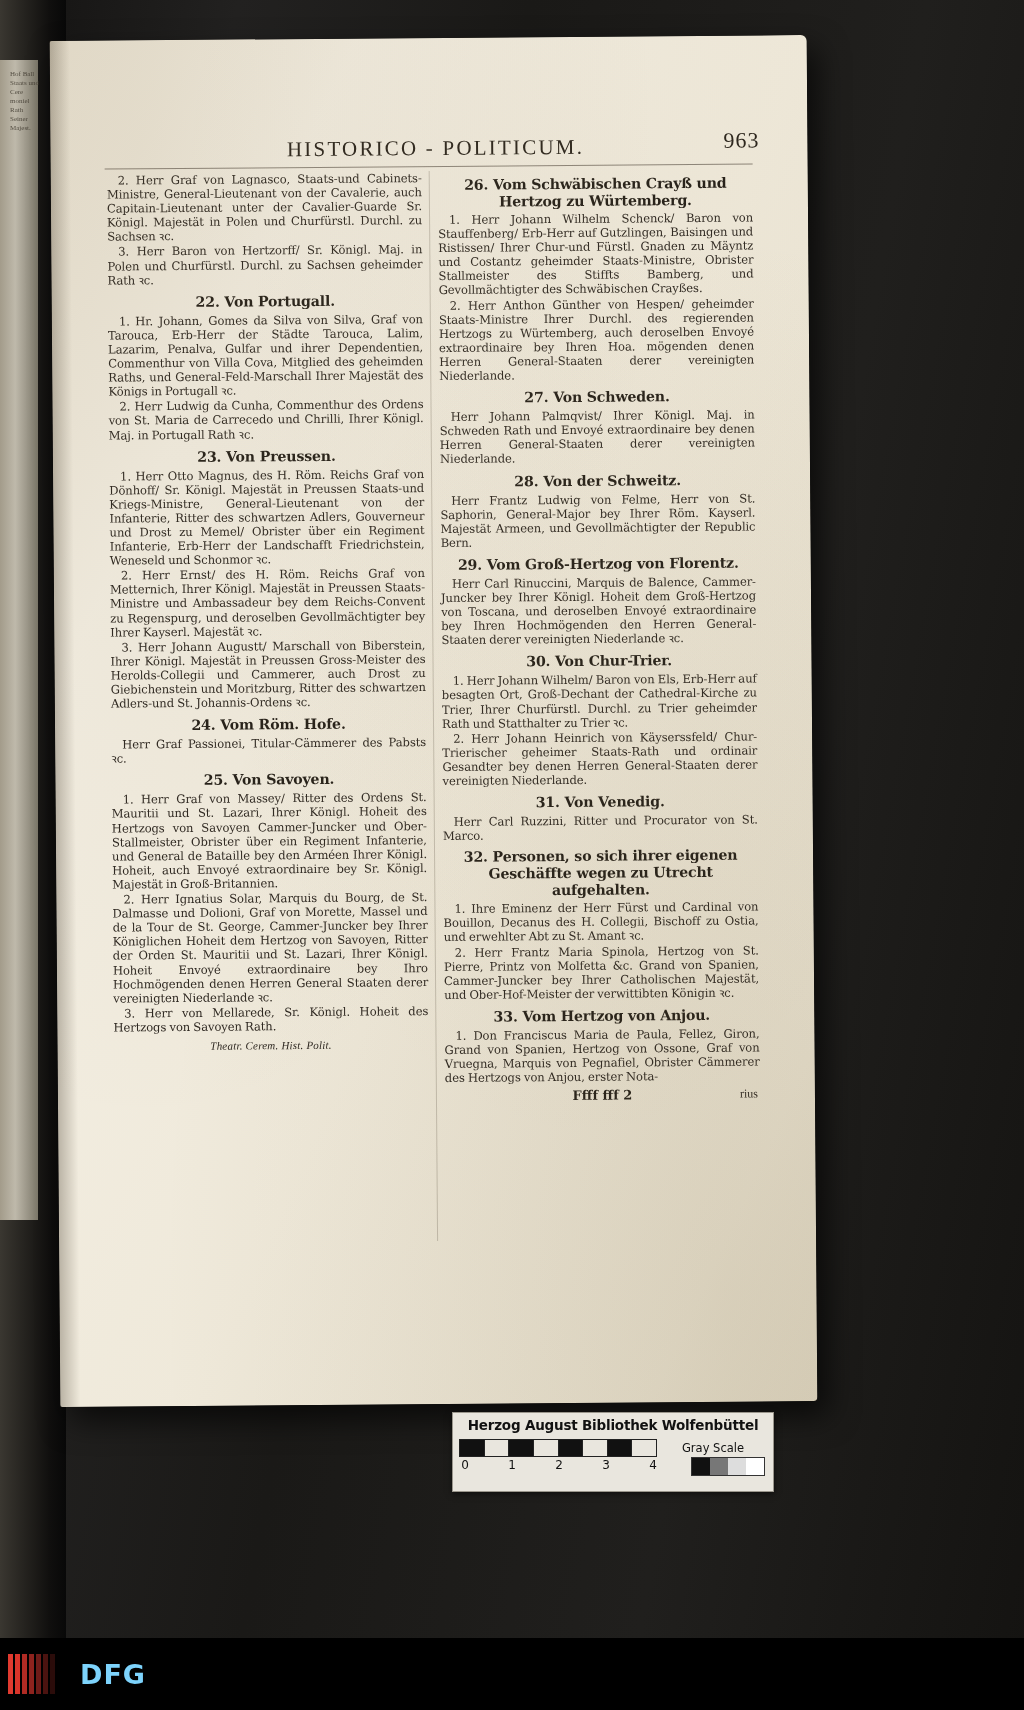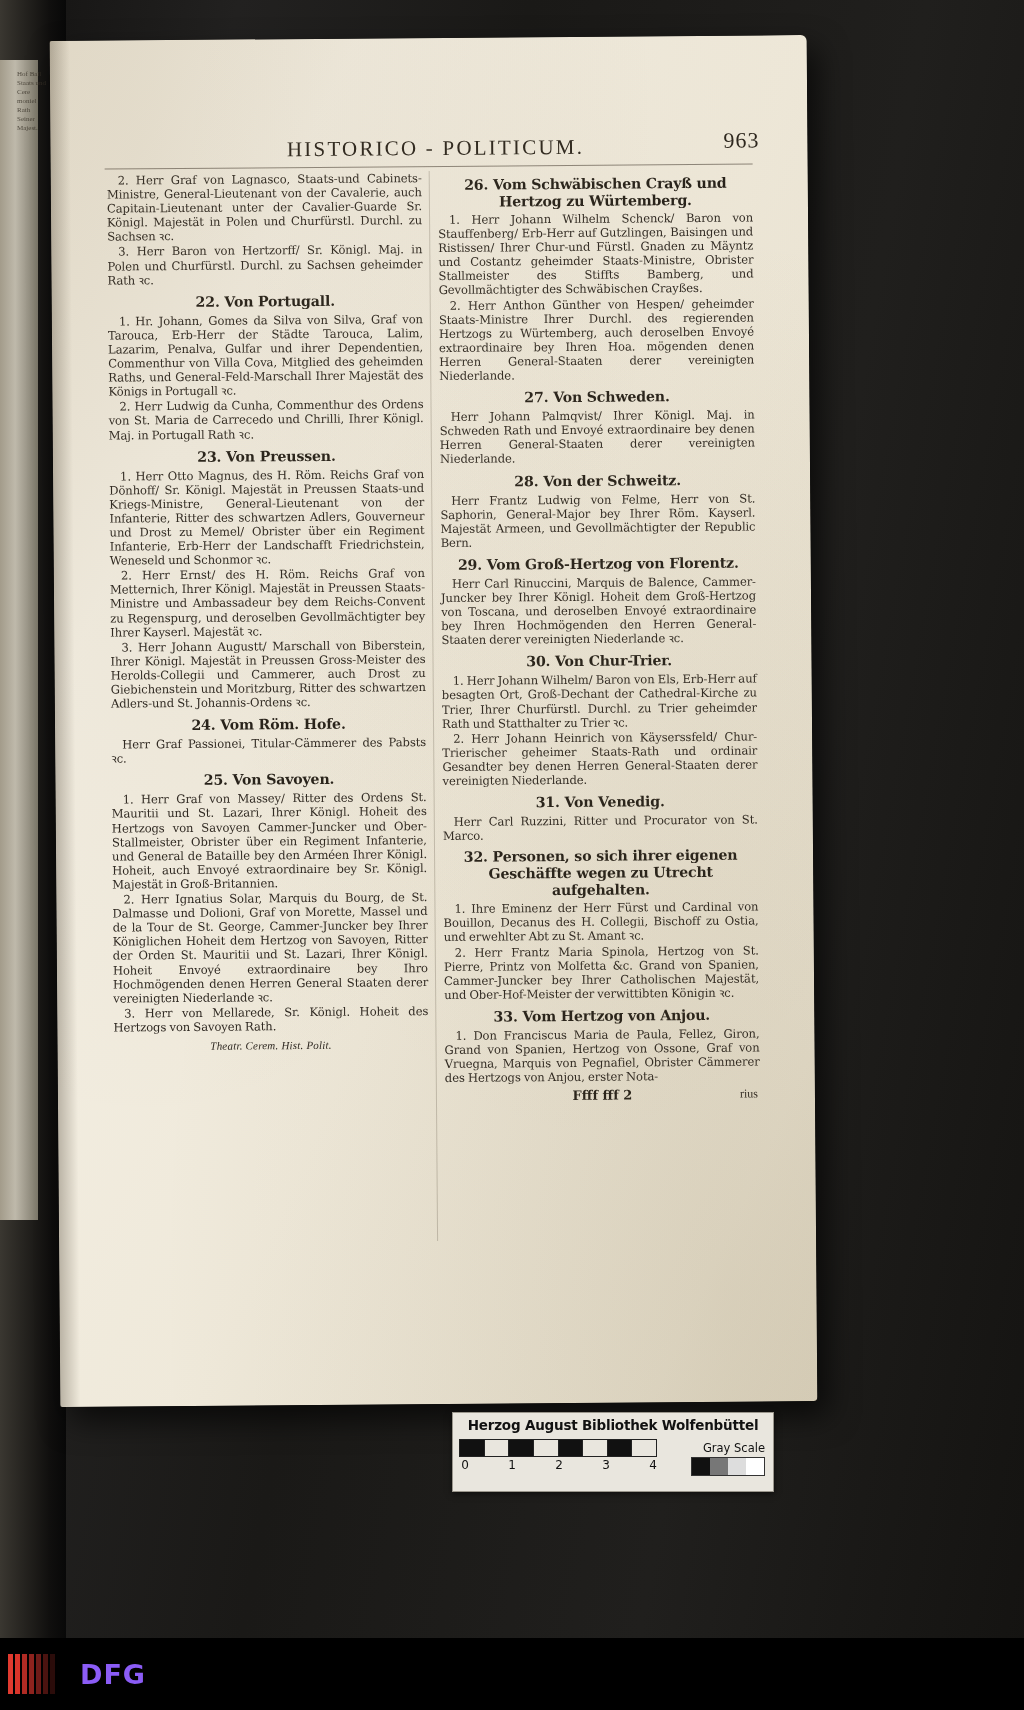--- a/index.html
+++ b/index.html
@@ -32,21 +32,21 @@
   }
   .adjacent-page {
     position: absolute;
     left: 0; top: 60px;
     width: 38px; height: 1160px;
     background: linear-gradient(90deg, #b5ad9a 0%, #d8d2c2 40%, #8d8878 100%);
     opacity: .85;
   }
   .adjacent-text {
     position: absolute;
-    left: 17px; top: 70px;
+    left: 10px; top: 70px;
     width: 32px; height: 1140px;
     font-family: "Liberation Serif", serif;
     font-size: 7px;
     line-height: 9px;
     color: #3a342a;
     overflow: hidden;
     opacity: .8;
   }
 
   
@@ -248,21 +248,21 @@
   .grayscale {
     position: absolute;
     right: 8px;
     top: 28px;
     width: 104px;
   }
   .grayscale-label {
     font-family: "DejaVu Sans", "Liberation Sans", sans-serif;
     font-size: 11.5px;
     color: #111;
-    text-align: right;
+    text-align: center;
     margin-bottom: 2px;
   }
   .gs-patches {
     display: flex;
     height: 17px;
     border: 1px solid #333;
     width: 72px;
     margin-left: 30px;
   }
   .gs-patches div { flex: 1; }
@@ -295,21 +295,21 @@
     text-align: center;
     font-family: "DejaVu Sans", "Liberation Sans", sans-serif;
     font-size: 19px;
     color: #fff;
     letter-spacing: .2px;
   }
   .dfg {
     font-family: "DejaVu Sans", "Liberation Sans", sans-serif;
     font-size: 27px;
     font-weight: 700;
-    color: #8b5cf6;
+    color: #7dd3fc;
     letter-spacing: 1px;
     margin-right: 18px;
   }
 </style>
 </head>
 <body>
 
 <div class="scan-bg"></div>
 <div class="binding"></div>
 <div class="adjacent-page"></div>

